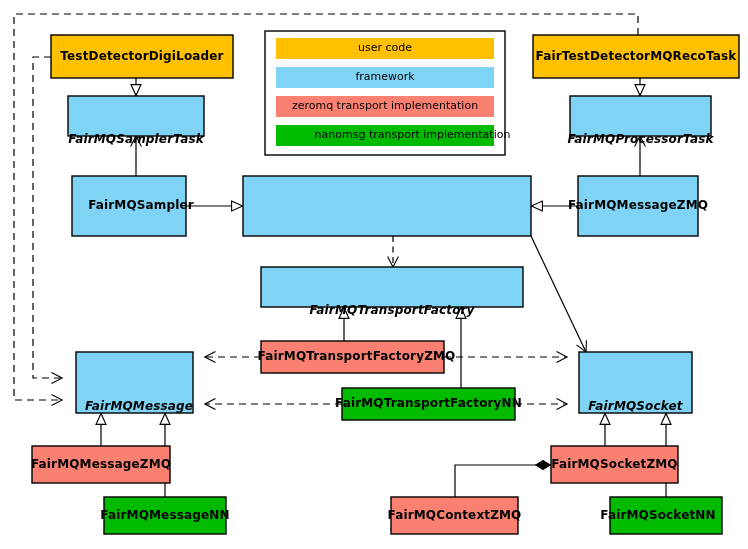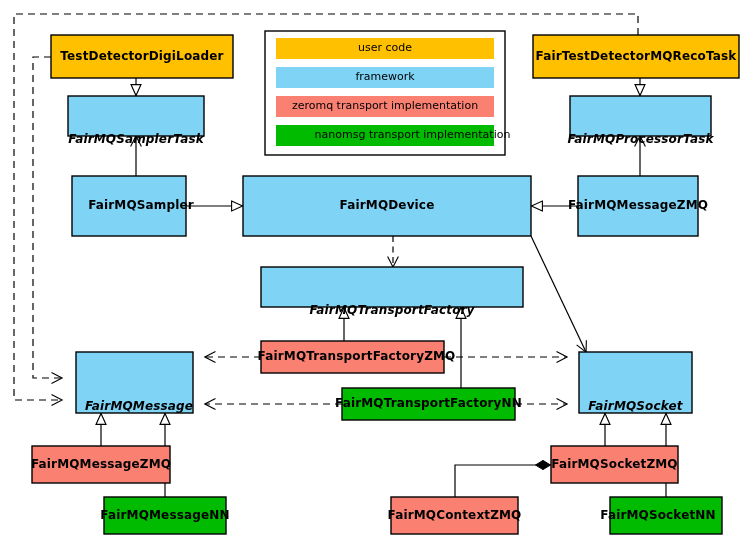--- a/index.html
+++ b/index.html
@@ -121,21 +121,20 @@
       <rect x="276" y="125" width="218" height="21" fill="#00BB00"></rect>
     </g>
 </svg>
 
 <div id="overlay" style="position:absolute;left:0;top:0;width:748px;height:549px;">
     <div class="node-label" style="left: 51px; top: 35px; width: 182px; height: 43px;">TestDetectorDigiLoader</div>
     <div class="node-label" style="left: 533px; top: 35px; width: 206px; height: 43px;">FairTestDetectorMQRecoTask</div>
     <div class="node-label italic" style="left: 68px; top: 96px; width: 136px; height: 40px;">FairMQSamplerTask</div>
     <div class="node-label italic" style="left: 570px; top: 96px; width: 141px; height: 40px;">FairMQProcessorTask</div>
     <div class="node-label" style="left: 72px; top: 176px; width: 114px; height: 60px; padding-left: 24px;">FairMQSampler</div>
-    <div class="node-label" style="left: 243px; top: 176px; width: 288px; height: 60px;">FairMQDevice</div>
     <div class="node-label" style="left: 578px; top: 176px; width: 120px; height: 60px;">FairMQMessageZMQ</div>
     <div class="node-label italic" style="left: 261px; top: 267px; width: 262px; height: 40px;">FairMQTransportFactory</div>
     <div class="node-label" style="left: 261px; top: 341px; width: 183px; height: 32px; padding-left: 8px;">FairMQTransportFactoryZMQ</div>
     <div class="node-label" style="left: 342px; top: 388px; width: 173px; height: 32px;">FairMQTransportFactoryNN</div>
     <div class="node-label italic" style="left: 76px; top: 352px; width: 126px; height: 61px;">FairMQMessage</div>
     <div class="node-label italic" style="left: 579px; top: 352px; width: 113px; height: 61px;">FairMQSocket</div>
     <div class="node-label" style="left: 32px; top: 446px; width: 138px; height: 37px;">FairMQMessageZMQ</div>
     <div class="node-label" style="left: 104px; top: 497px; width: 122px; height: 37px;">FairMQMessageNN</div>
     <div class="node-label" style="left: 551px; top: 446px; width: 127px; height: 37px;">FairMQSocketZMQ</div>
     <div class="node-label" style="left: 391px; top: 497px; width: 127px; height: 37px;">FairMQContextZMQ</div>

